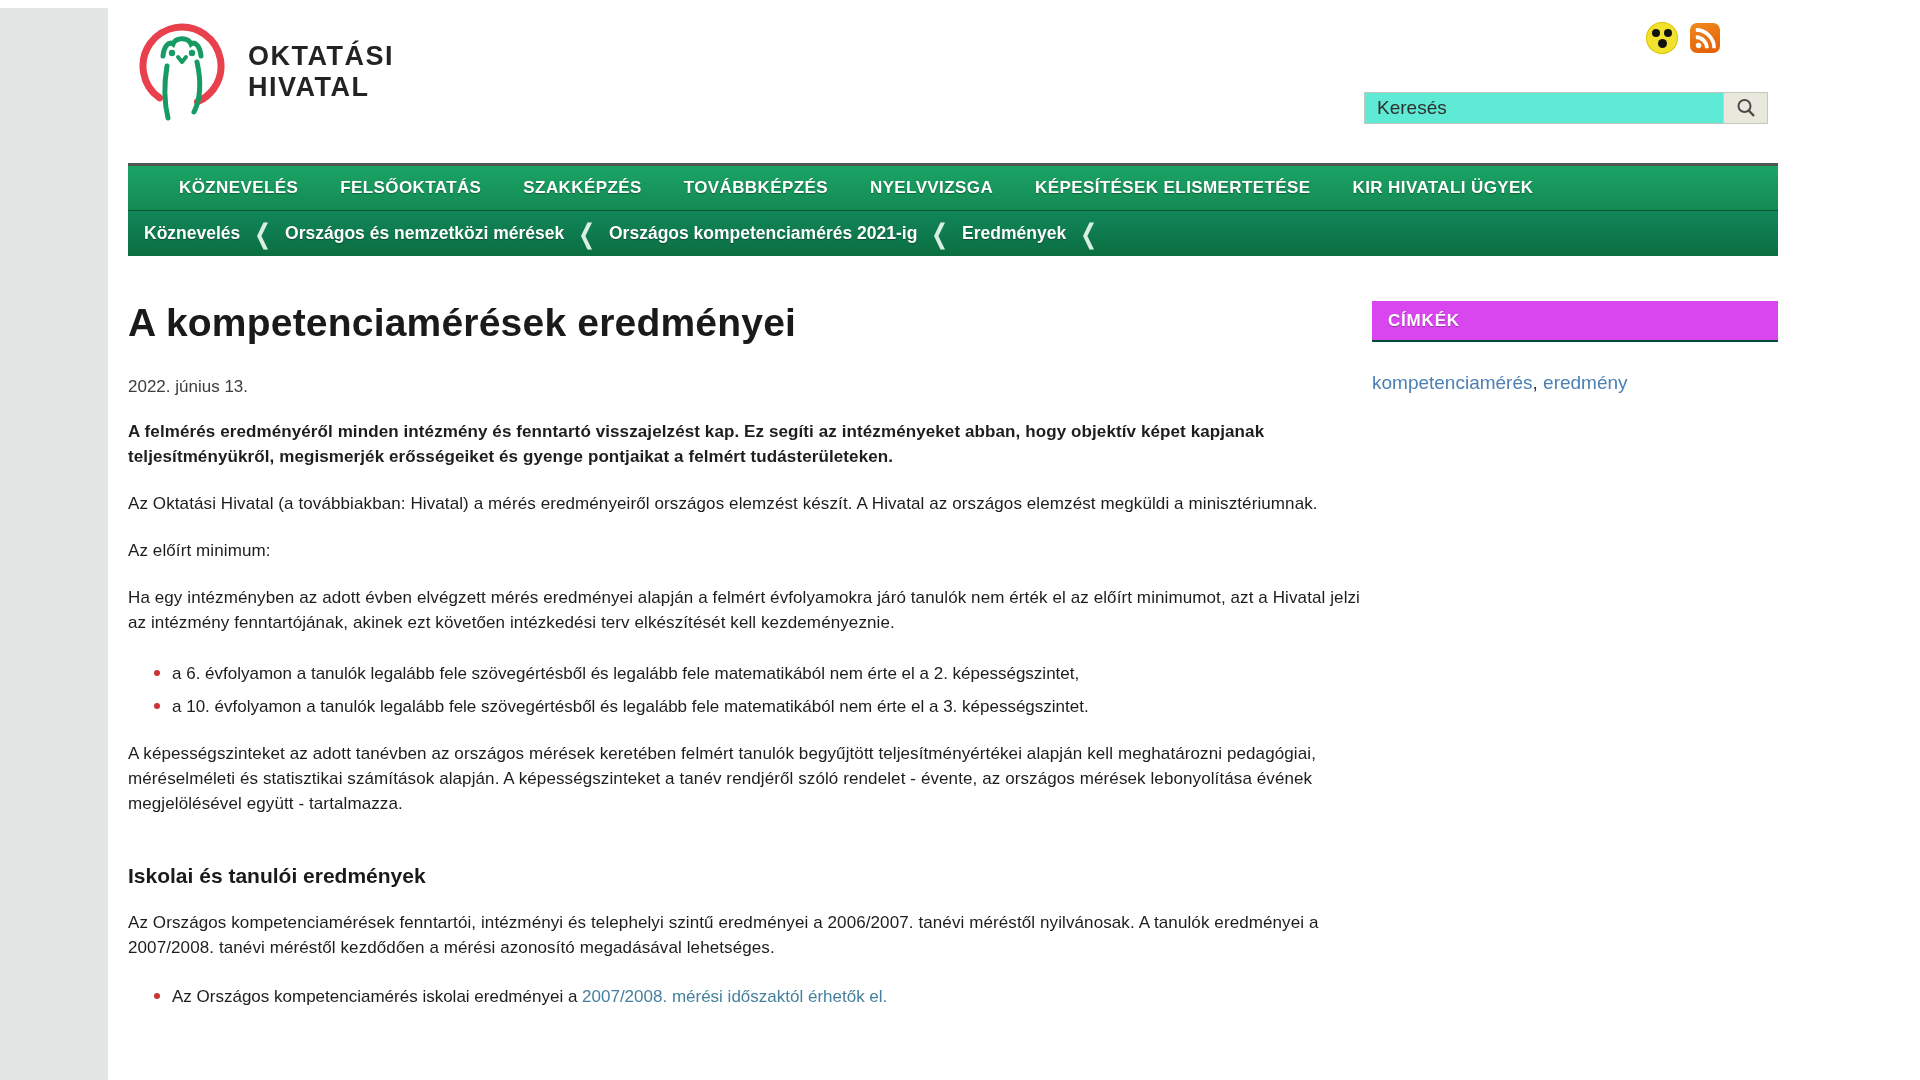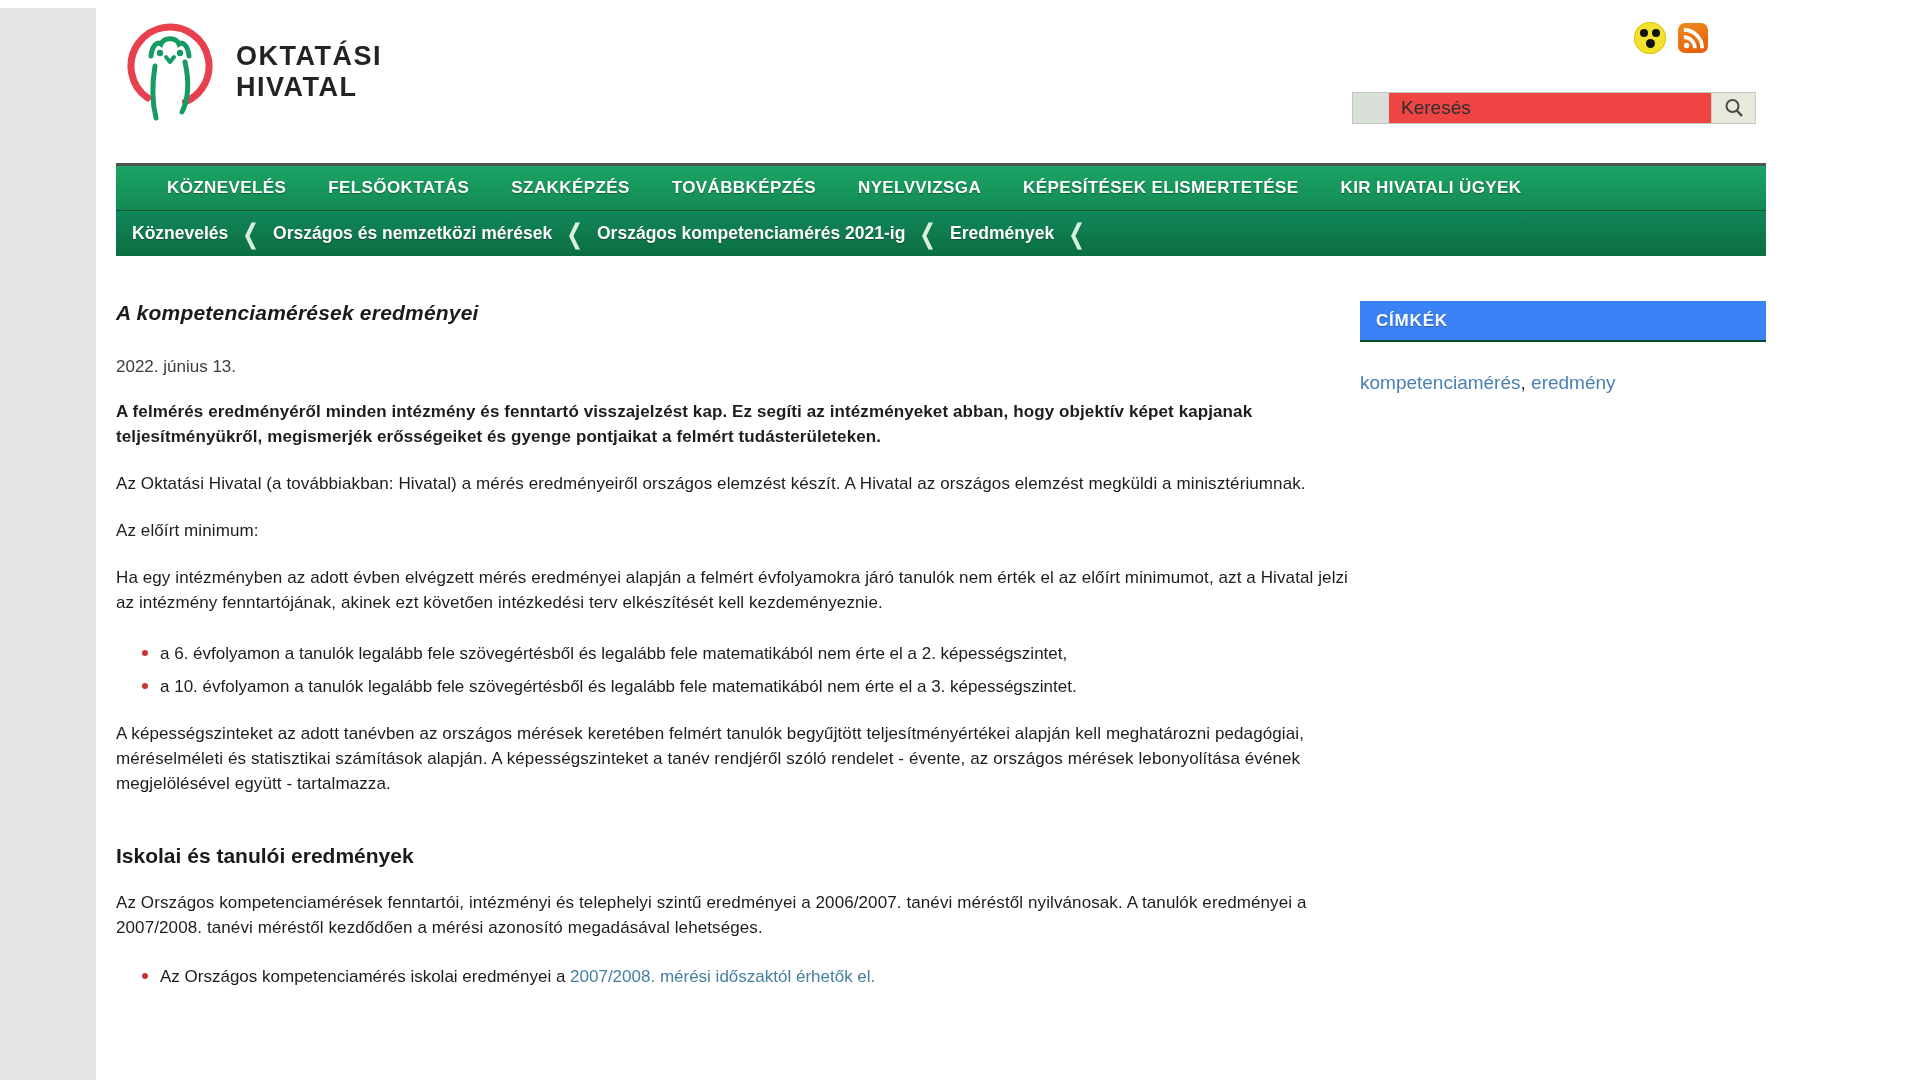--- a/index.html
+++ b/index.html
@@ -7,21 +7,21 @@
   body {
     font-family:"Liberation Sans", sans-serif;
     background:#ffffff;
     color:#1d1d1d;
     position:relative;
   }
   .left-gutter {
     position:absolute; left:0; top:8px; width:108px; height:1072px;
     background:#e3e6e4;
   }
-  .page { position:absolute; left:96px; top:0; width:1689px; height:1080px; background:#fff; }
+  .page { position:absolute; left:108px; top:0; width:1689px; height:1080px; background:#fff; }
   .wrap { position:relative; width:1650px; margin-left:20px; }
 
   
   .header { position:relative; height:163px; }
   .logo-link { position:absolute; left:8px; top:22px; display:flex; align-items:center; text-decoration:none; cursor:pointer; }
   .logo-mark { width:92px; height:100px; }
   .logo-text {
     margin-left:20px; font-size:27px; font-weight:800; color:#232323;
     letter-spacing:1.5px; line-height:1.16; white-space:pre-line;
   }
@@ -39,22 +39,22 @@
     background:linear-gradient(160deg,#f08b1d,#e35b07);
     display:flex; align-items:flex-end; justify-content:flex-start;
   }
   .rss-icon svg { width:22px; height:22px; margin:0 0 3px 4px; }
 
   .searchbar {
     position:absolute; right:10px; top:92px; width:404px; height:32px;
     display:flex; border:1px solid #c2c9c1; background:#d9e0d8;
   }
   .search-input {
-    flex:1; border:0; background:#ef4444; padding:0 12px;
-    font-family:"Liberation Sans",sans-serif; font-size:19px; color:#2f2f2f; outline:none;margin-left:36px;
+    flex:1; border:0; background:#5eead4; padding:0 12px;
+    font-family:"Liberation Sans",sans-serif; font-size:19px; color:#2f2f2f; outline:none;
   }
   .search-input::placeholder { color:#2f2f2f; opacity:1; }
   .search-btn {
     width:44px; border:0; border-left:1px solid #c9cfc3; background:#e8e8dd;
     display:flex; align-items:center; justify-content:center; cursor:pointer;
   }
 
   
   .mainnav {
     height:47px; border-top:3px solid #4e564f;
@@ -77,21 +77,21 @@
     text-shadow:0 1px 1px rgba(0,0,0,.35); white-space:nowrap;
   }
   .crumb-sep {
     color:#d9efe3; font-size:20px; margin:0 14px; transform:scaleY(1.35);
     display:inline-block; font-weight:normal;
   }
 
   
   .content { display:flex; margin-top:0; }
   .article { width:1232px; padding-top:45px; }
-  .article h1 { font-size:21px; font-weight:bold; color:#1a1a1a; letter-spacing:.2px;font-style:italic; }
+  .article h1 { font-size:39px; font-weight:bold; color:#1a1a1a; letter-spacing:.2px; }
   .date { margin-top:32px; font-size:17px; color:#3c3c3c; }
   .article p { margin-top:22px; font-size:17px; line-height:25px; color:#1d1d1d; letter-spacing:.1px; }
   .article p.lead { font-weight:bold; }
   .min-list { margin:26px 0 6px 26px; list-style:none; }
   .min-list li {
     position:relative; padding-left:18px; font-size:17px; line-height:25px; margin-top:8px; color:#1d1d1d;
   }
   .min-list li::before {
     content:""; position:absolute; left:0; top:9px; width:6px; height:6px;
     border-radius:50%; background:#cc3333;
@@ -101,21 +101,21 @@
   .partial-list li { position:relative; padding-left:18px; font-size:17px; line-height:25px; }
   .partial-list li::before {
     content:""; position:absolute; left:0; top:9px; width:6px; height:6px;
     border-radius:50%; background:#cc3333;
   }
   a.textlink { color:#46809e; text-decoration:none; cursor:pointer; }
 
   
   .sidebar { width:406px; margin-left:12px; padding-top:45px; }
   .tagbox-head {
-    height:41px; background:#3b82f6; border-bottom:2px solid #024d39;
+    height:41px; background:#d946ef; border-bottom:2px solid #024d39;
     display:flex; align-items:center; padding-left:16px;
   }
   .tagbox-head span {
     color:#fff; font-weight:bold; font-size:17px; letter-spacing:.8px; text-transform:uppercase;
     text-shadow:0 1px 1px rgba(0,0,0,.3);
   }
   .tags { margin-top:30px; font-size:19px; }
   .tags a { color:#4a80b4; text-decoration:none; cursor:pointer;text-align:center; }
   .tags .comma { color:#333; }
 </style>

